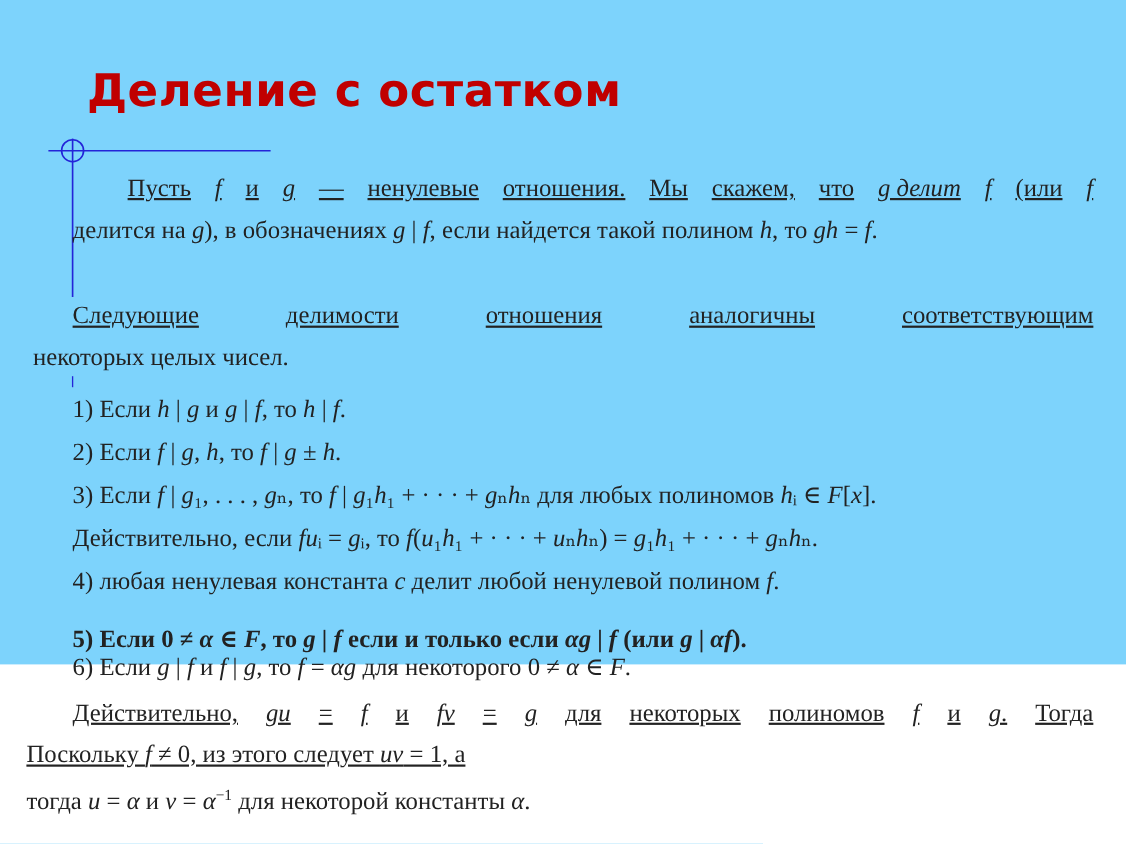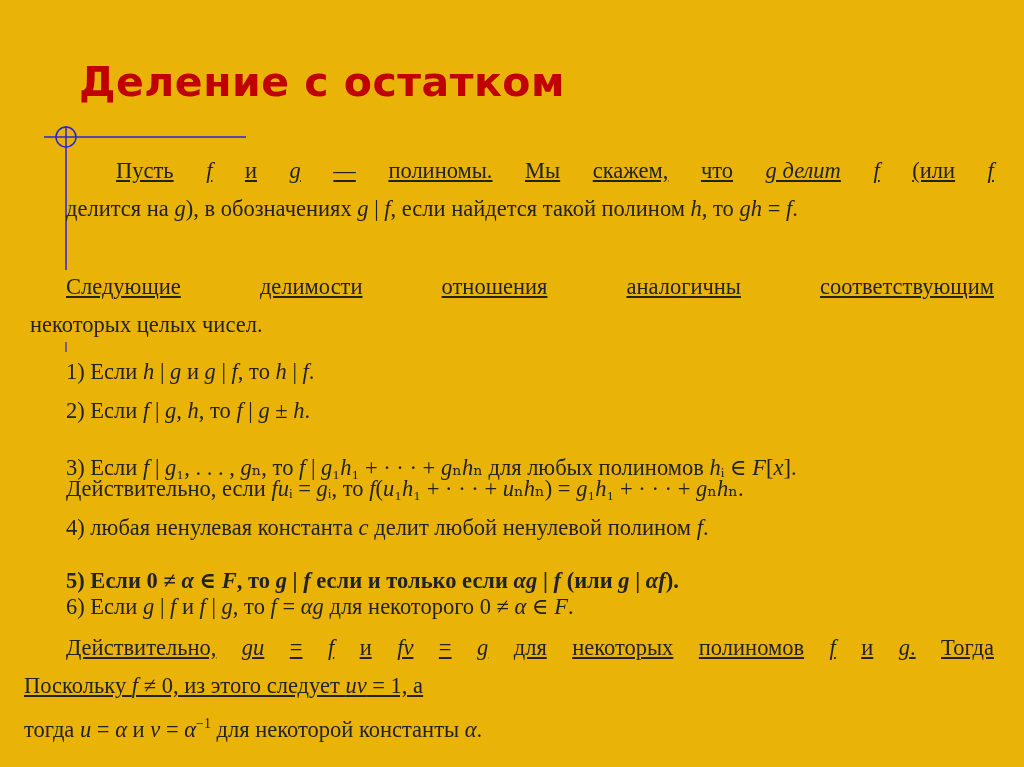--- a/index.html
+++ b/index.html
@@ -1,20 +1,20 @@
 <!DOCTYPE html>
 <html><head>
 <meta charset="utf-8">
 <style>
   html, body { margin: 0; padding: 0; }
   body {
     width: 1024px; height: 767px; background: #ffffff; position: relative; overflow: hidden;
     font-family: "DejaVu Serif", "Liberation Serif", serif;
   }
-  .slide { position: absolute; left: 0; top: 0; width: 1024px; height: 767px; background: #eab308; }
+  .slide { position: absolute; left: 0; top: 0; width: 1024px; height: 604px; background: #7dd3fc; }
   .title {
     position: absolute; left: 79px; top: 58px;
     font-family: "DejaVu Sans", "Liberation Sans", sans-serif;
     font-size: 41px; font-weight: bold; color: #c00000; letter-spacing: 0.5px;
     white-space: nowrap;
   }
   .deco { position: absolute; left: 0; top: 0; }
   .text {
     position: absolute; left: 66px; width: 928px;
     font-family: "Liberation Serif", "DejaVu Serif", serif;
@@ -38,21 +38,22 @@
     <line x1="66" y1="342" x2="66" y2="352" stroke="#2424d8" stroke-width="1.2"></line>
   </svg>
 
   <div class="text" style="top:152px;">
     <div class="line just" style="left:50px; width:878px; top:0;">
       <span>Пусть</span>
         <span class="m">f</span>
         <span>и</span>
         <span class="m">g</span>
         <span>—</span>
-        <span>полиномы.</span>
+        <span>ненулевые</span>
+        <span>отношения.</span>
         <span>Мы</span>
         <span>скажем,</span>
         <span>что</span>
         <span class="m">g делит</span>
         <span class="m">f</span>
         <span>(или</span>
         <span class="m">f</span>
     </div>
     <div class="line" style="left:0; top:38px; width:928px;">
       делится на <span class="m">g</span>), в обозначениях <span class="m">g</span> | <span class="m">f</span>, если найдется такой полином <span class="m">h</span>, то <span class="m">gh</span> = <span class="m">f</span>.
@@ -72,21 +73,21 @@
 
   </div>
 
   <div class="text" style="top:353px;">
     <div class="line" style="top:0;">
       1) Если <span class="m">h</span> | <span class="m">g</span> и <span class="m">g</span> | <span class="m">f</span>, то <span class="m">h</span> | <span class="m">f</span>.
     </div>
     <div class="line" style="top:39px;">
       2) Если <span class="m">f</span> | <span class="m">g, h</span>, то <span class="m">f</span> | <span class="m">g</span> ± <span class="m">h</span>.
     </div>
-    <div class="line" style="top:96px;">
+    <div class="line" style="top:78px;">
       3) Если <span class="m">f</span> | <span class="m">g</span>₁, . . . , <span class="m">g</span>ₙ, то <span class="m">f</span> | <span class="m">g</span>₁<span class="m">h</span>₁ + · · · + <span class="m">g</span>ₙ<span class="m">h</span>ₙ для любых полиномов <span class="m">h</span>ᵢ ∈ <span class="m">F</span>[<span class="m">x</span>].
     </div>
     <div class="line" style="top:117px;">
       Действительно, если <span class="m">fu</span>ᵢ = <span class="m">g</span>ᵢ, то <span class="m">f</span>(<span class="m">u</span>₁<span class="m">h</span>₁ + · · · + <span class="m">u</span>ₙ<span class="m">h</span>ₙ) = <span class="m">g</span>₁<span class="m">h</span>₁ + · · · + <span class="m">g</span>ₙ<span class="m">h</span>ₙ.
     </div>
     <div class="line" style="top:156px;">
       4) любая ненулевая константа <span class="m">c</span> делит любой ненулевой полином <span class="m">f</span>.
     </div>
     <div class="line" style="top:209px;font-weight:bold;">
       5) Если 0 ≠ <span class="m">α</span> ∈ <span class="m">F</span>, то <span class="m">g</span> | <span class="m">f</span> если и только если <span class="m">αg</span> | <span class="m">f</span> (или <span class="m">g</span> | <span class="m">αf</span>).

